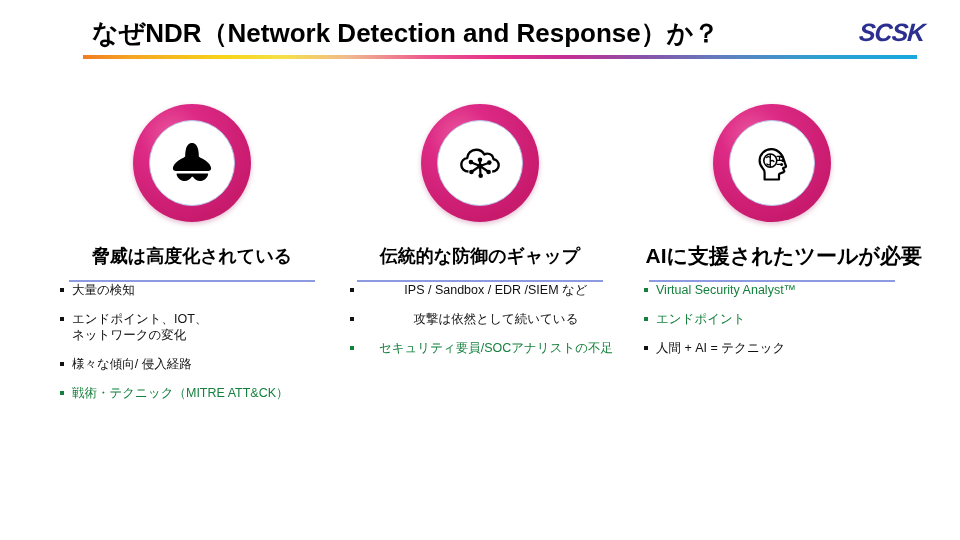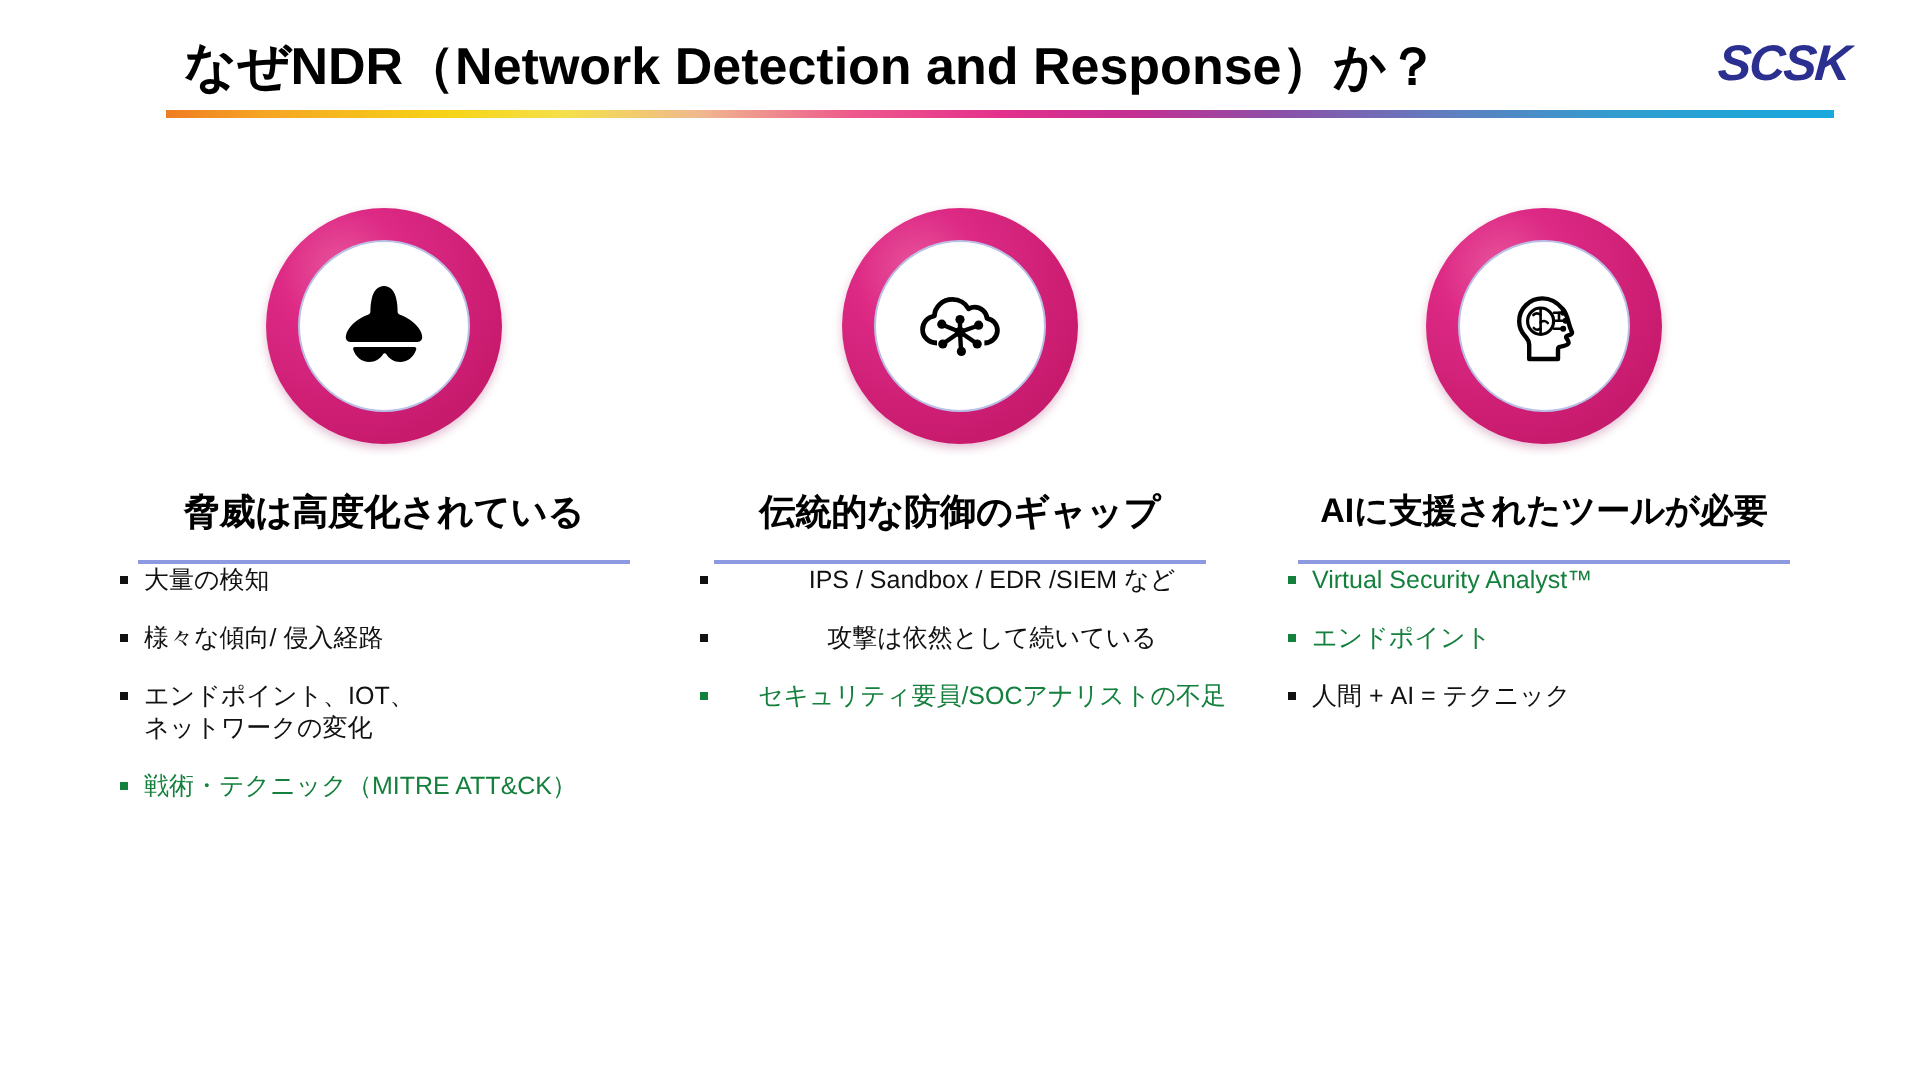--- a/index.html
+++ b/index.html
@@ -128,21 +128,21 @@
   
   .col-heading {
     margin-top: 22px;
     text-align: center;
     font-size: 18px;
     font-weight: bold;
     color: #000000;
     line-height: 24px;
     white-space: nowrap;
   }
-  .col-3 .col-heading { font-size: 17px; }
+  .col-3 .col-heading { font-size: 21px; text-align: right; }
 
   .col-divider {
     margin: 12px auto 0 auto;
     width: 246px;
     height: 2px;
     background: #8e9ae0;
   }
 
   
   .bullet-list {
@@ -193,23 +193,23 @@
         <svg width="50" height="46" viewBox="0 0 50 46" aria-hidden="true">
           <path fill="#000" d="M25 3c-3.2 0-5.3 2.6-6.1 6.2-.6 2.6-.7 5-0.7 6.6 0 .9-.5 1.3-1.2 1.6-3.6 1.3-7 3.6-9.1 6.4-1.3 1.7-2 3.4-2 4.8 0 1.6 1.1 2.4 3 2.4h32.2c1.9 0 3-0.8 3-2.4 0-1.4-.7-3.1-2-4.8-2.1-2.8-5.5-5.1-9.1-6.4-.7-.3-1.2-.7-1.2-1.6 0-1.6-.1-4-.7-6.6C30.3 5.6 28.2 3 25 3z"></path>
           <path fill="#000" d="M10.5 33.5c-.7 0-1.1.6-.9 1.2 1.1 3.5 4.2 6.3 8 6.3 3.1 0 5.6-1.7 7-4 .3-.5 1.2-.5 1.5 0 1.4 2.3 3.9 4 7 4 3.8 0 6.9-2.8 8-6.3.2-.6-.2-1.2-.9-1.2H10.5z"></path>
         </svg>
       </div>
     </div>
     <div class="col-heading">脅威は高度化されている</div>
     <div class="col-divider"></div>
     <ul class="bullet-list">
       <li class="bullet-item">大量の検知</li>
-      <li class="bullet-item">様々な傾向/ 侵入経路</li>
       <li class="bullet-item">エンドポイント、IOT、
 ネットワークの変化</li>
+      <li class="bullet-item">様々な傾向/ 侵入経路</li>
       <li class="bullet-item accent">戦術・テクニック（MITRE ATT&amp;CK）</li>
     </ul>
   </div>
 
   <div class="column col-2">
     <div class="icon-wrap">
       <div class="icon-ring"></div>
       <div class="icon-inner">
         <svg width="50" height="44" viewBox="0 0 50 44" aria-hidden="true">
           <path fill="none" stroke="#000" stroke-width="2.4" stroke-linejoin="round" d="M13.5 30.5c-4.1 0-7.2-3-7.2-6.8 0-3.4 2.5-6.2 5.9-6.7.2-4.6 4.1-8.3 9-8.3 3.5 0 6.6 1.9 8.1 4.7.9-.5 1.9-.8 3-.8 3.3 0 6 2.5 6.2 5.6 3 .5 5.2 3 5.2 6 0 3.4-2.9 6.3-6.5 6.3"></path>

